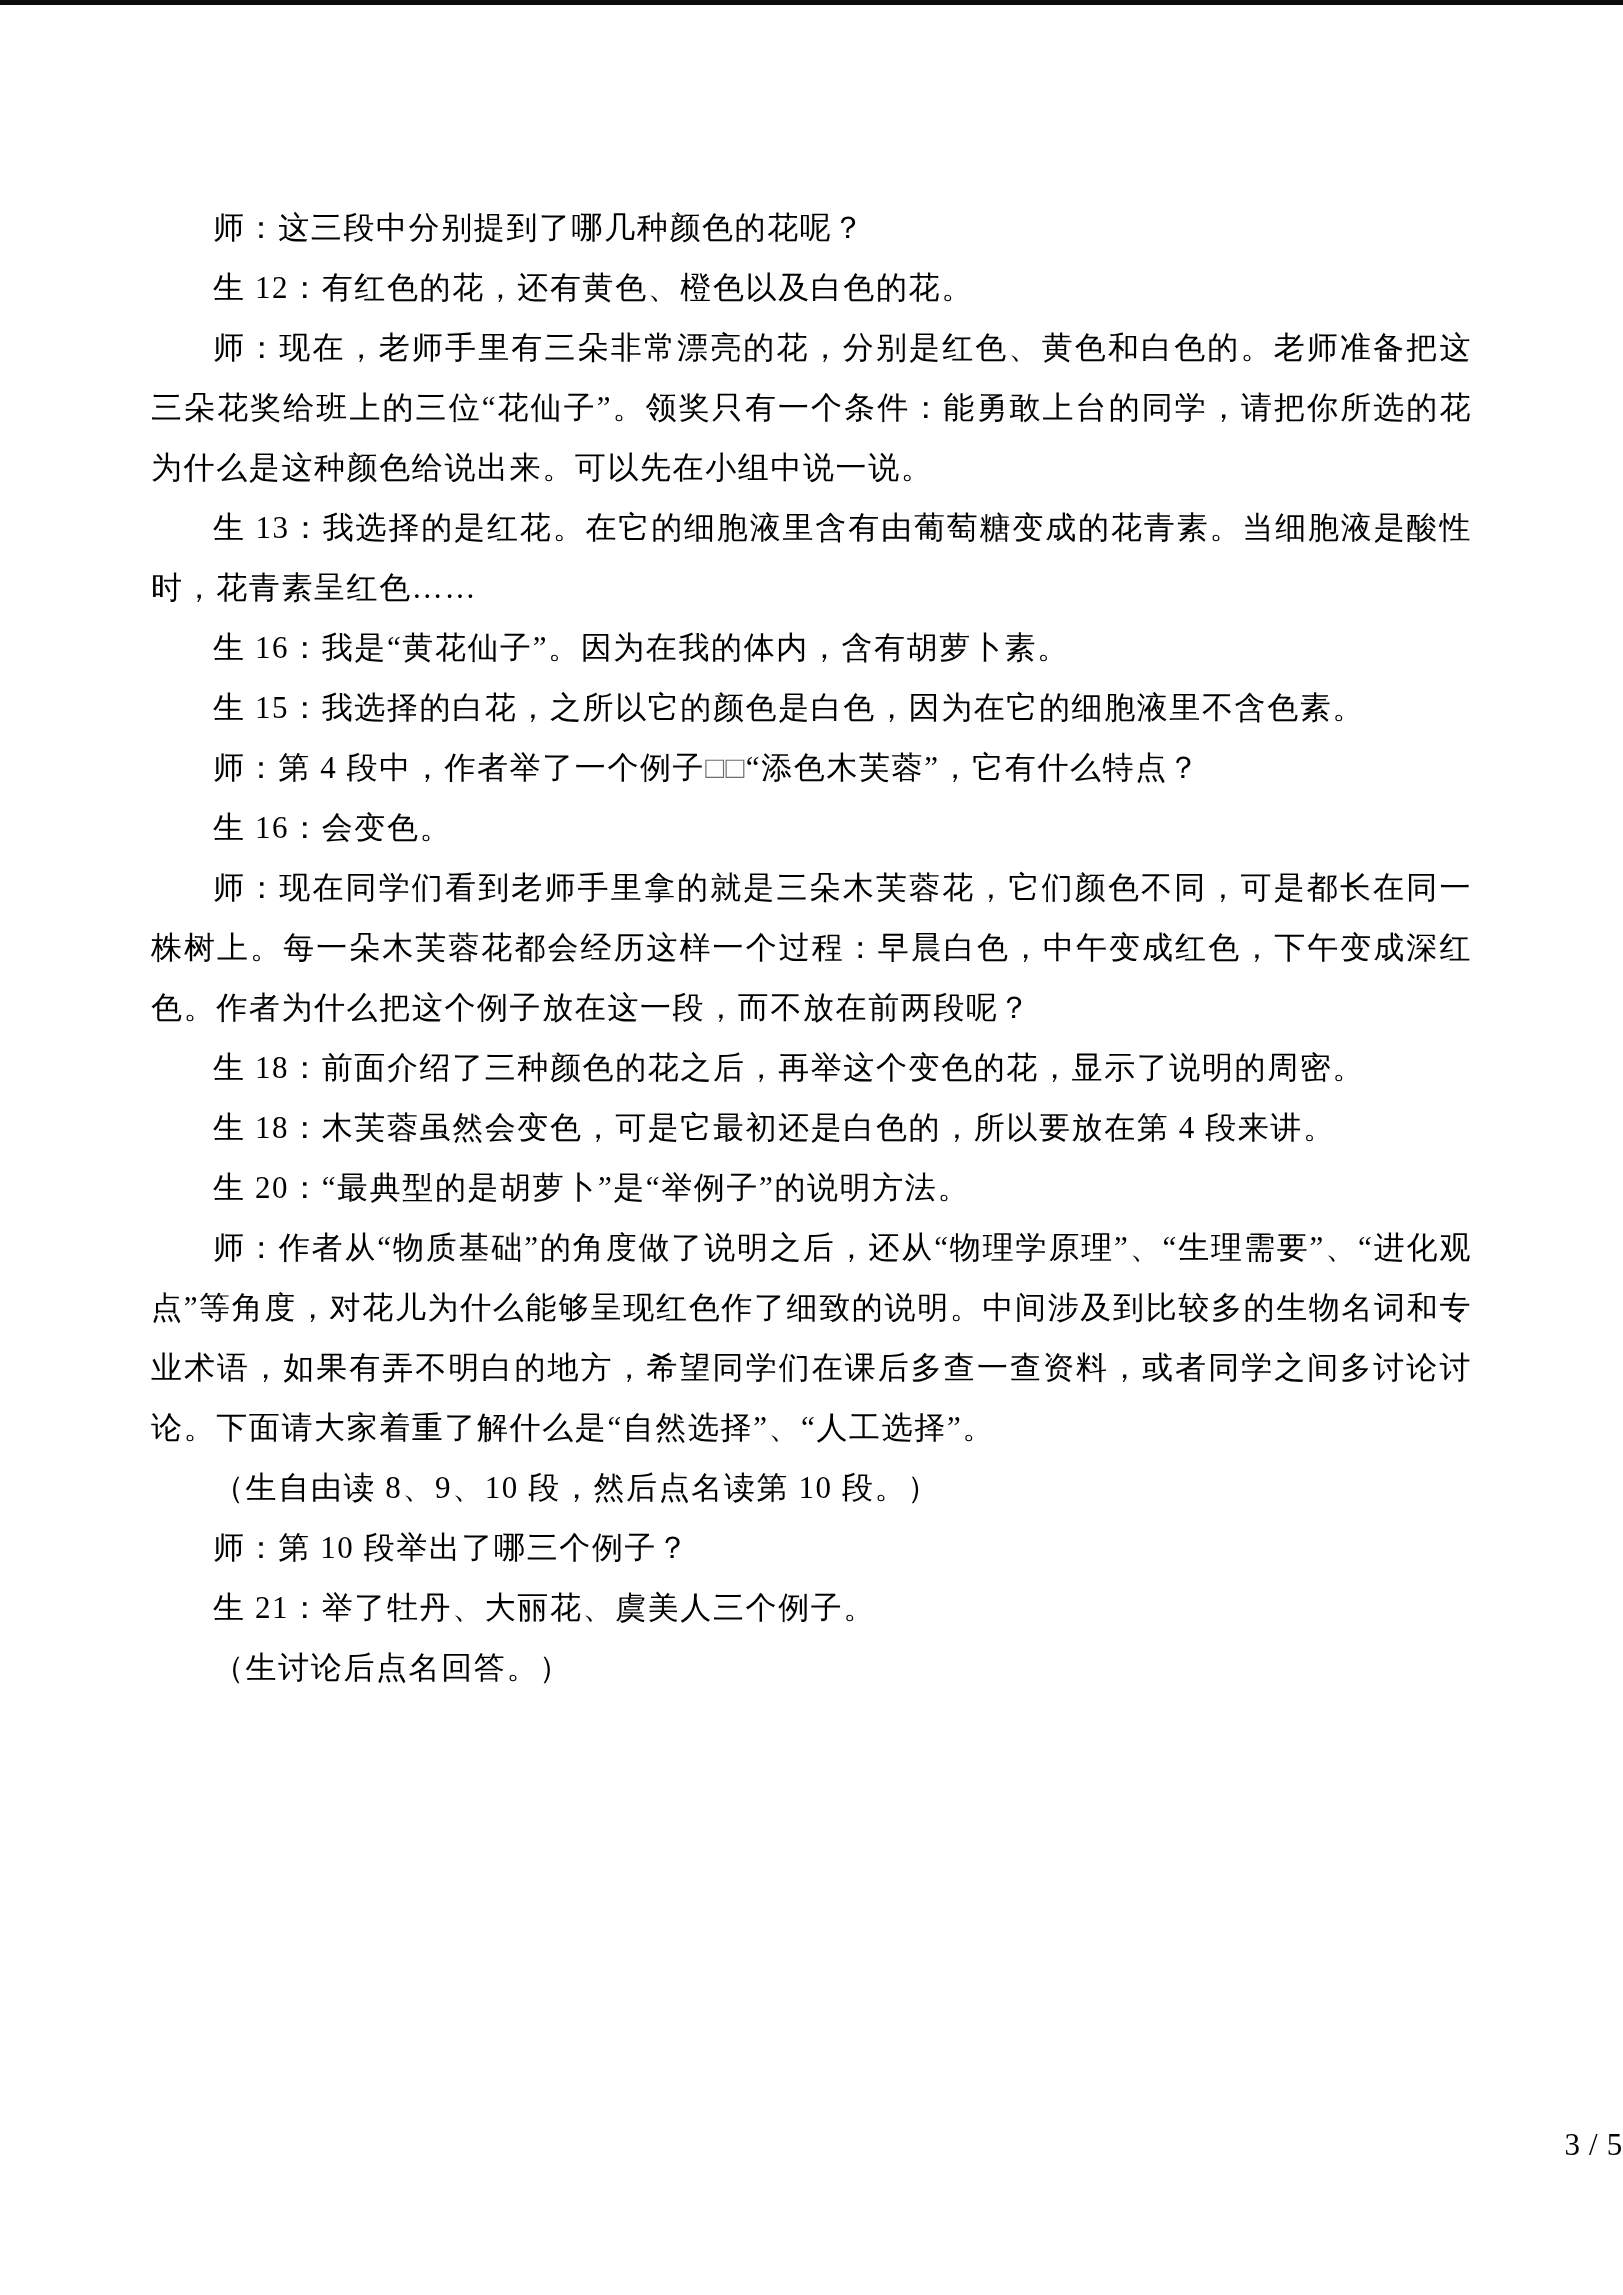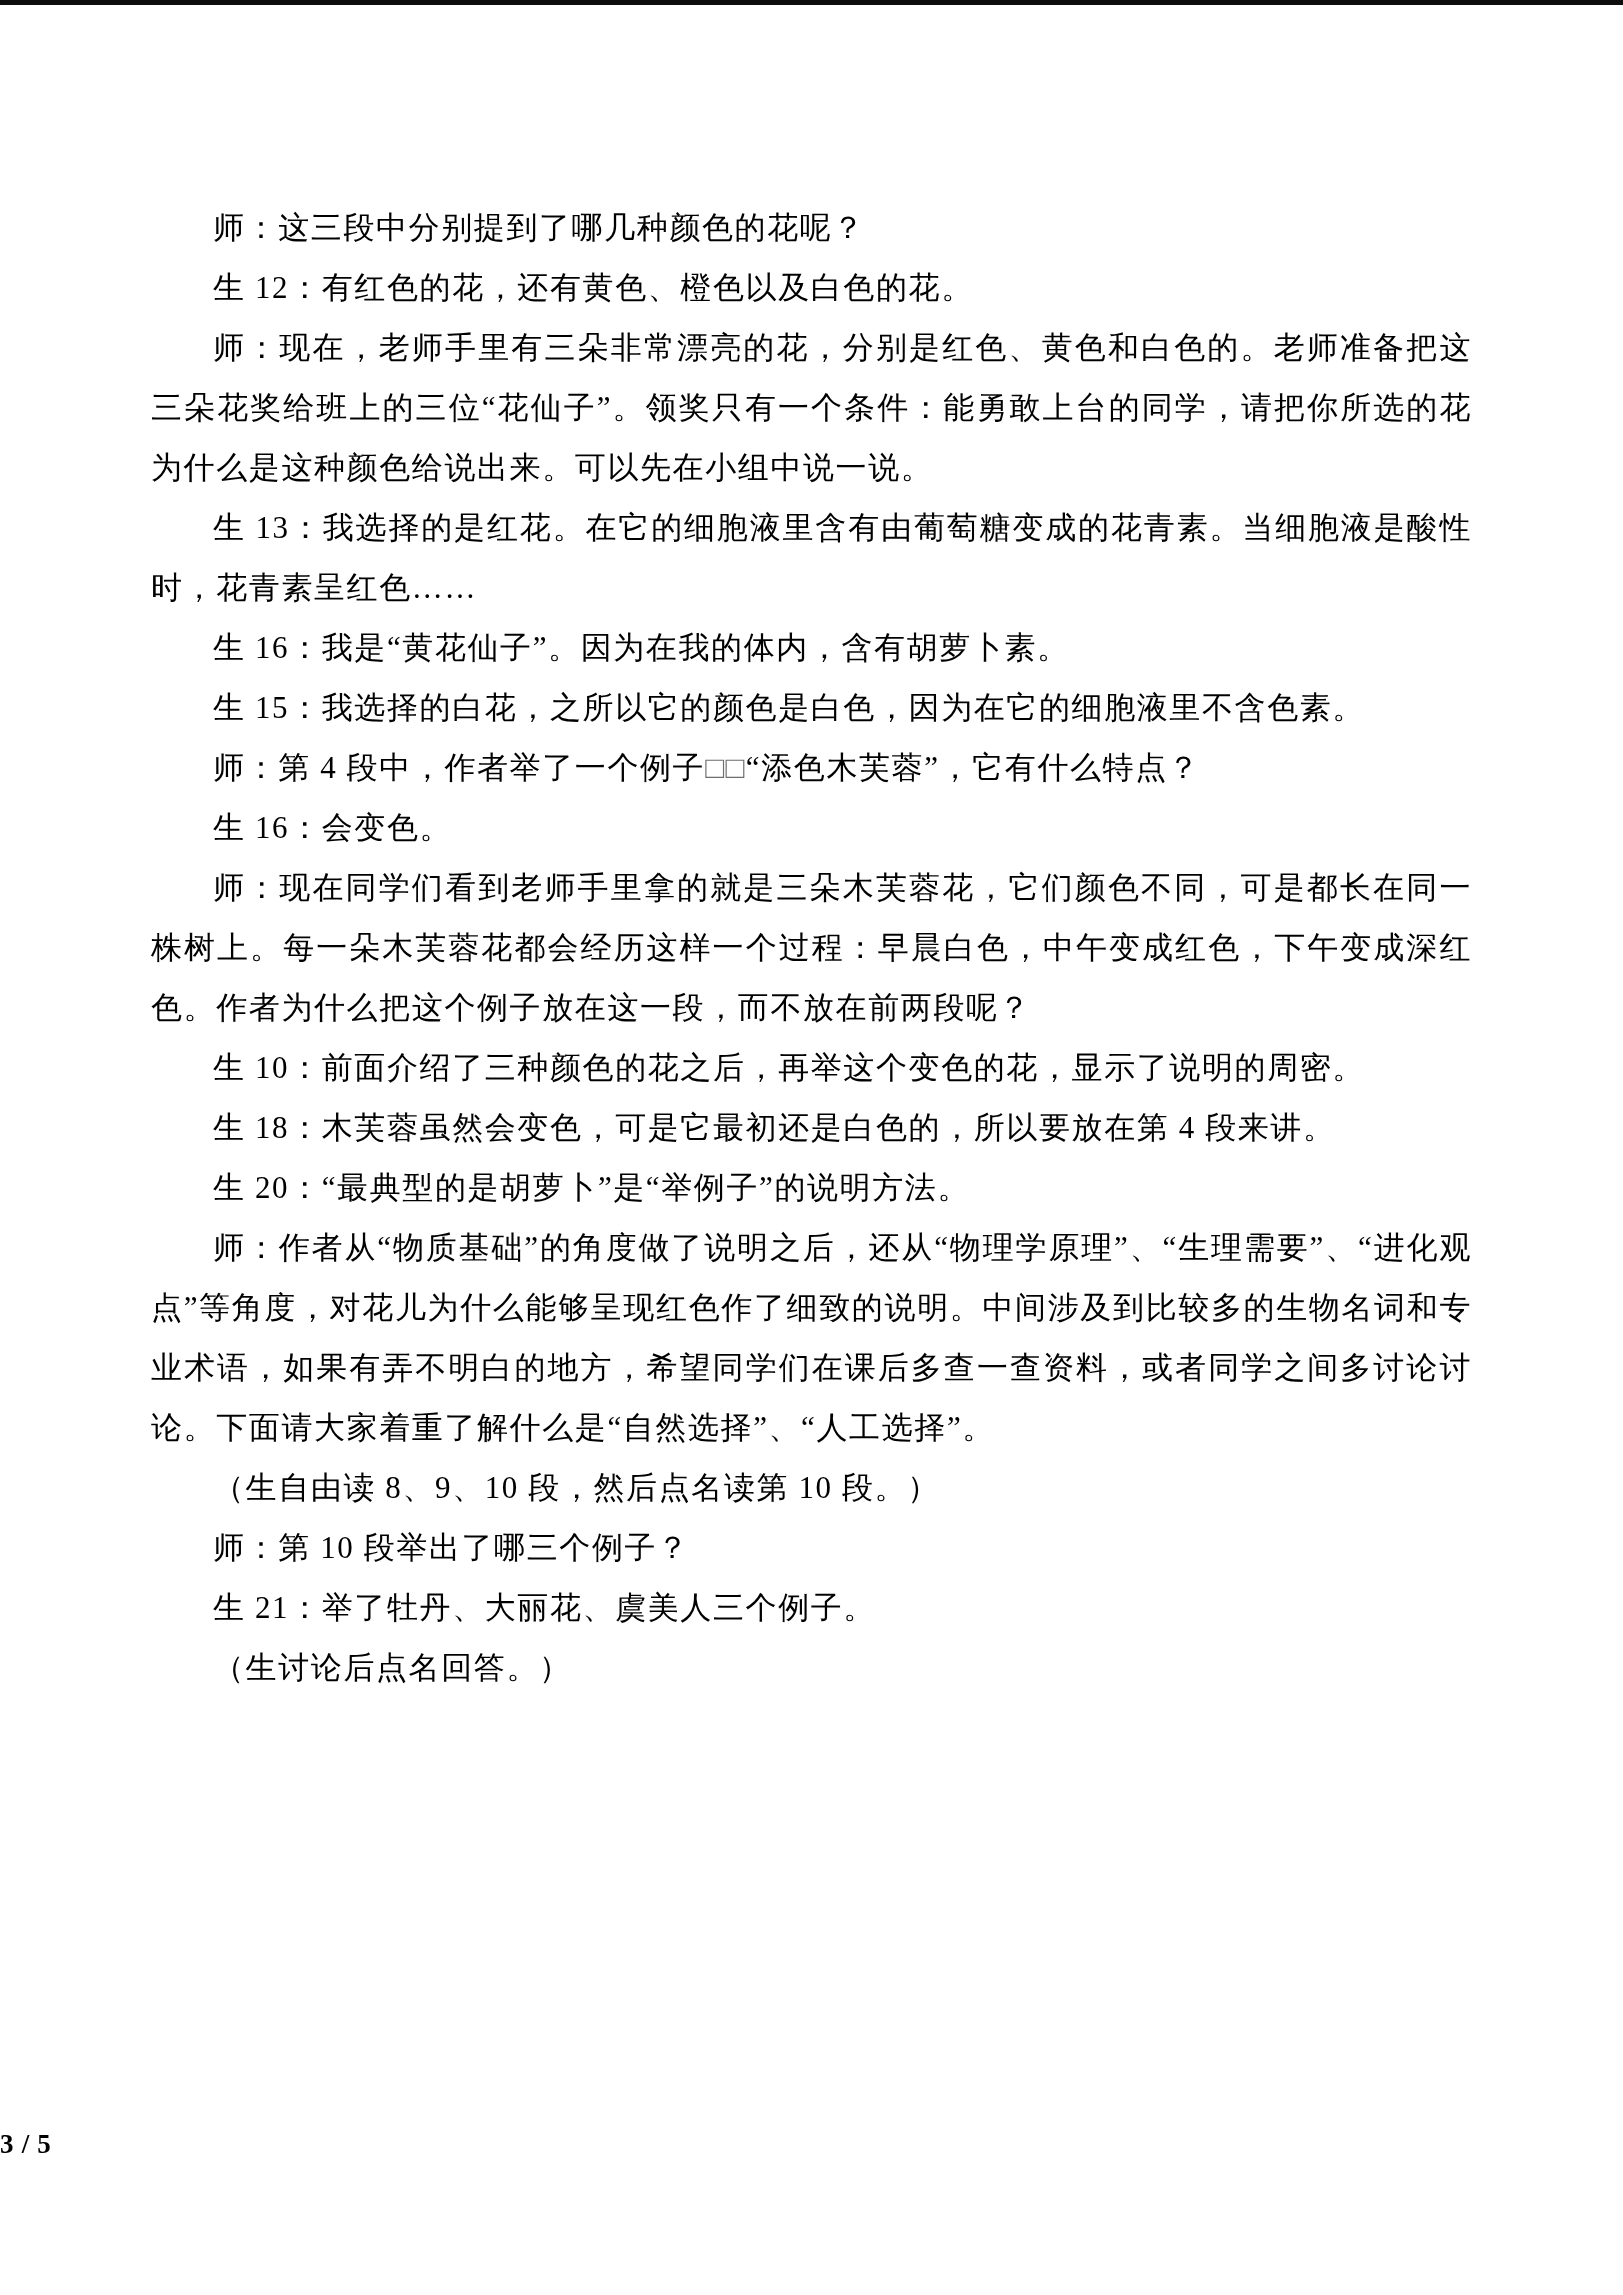--- a/index.html
+++ b/index.html
@@ -48,43 +48,43 @@
     text-indent: 2em;
   }
   .box-glyphs {
     color: #6e6e6e;
   }
   .footer {
     position: absolute;
     top: 2128px;
     left: 0;
     width: 1623px;
-    text-align: left;
-    font-size: 27px;
-    font-weight: 700;
+    text-align: right;
+    font-size: 31px;
+    font-weight: 400;
     line-height: 33px;
     letter-spacing: 0.7px;
   }
 </style>
 </head>
 <body>
 
 <div class="page">
   <div class="top-bar"></div>
   <div class="content" id="content">
       <p class="para"><span>师：这三段中分别提到了哪几种颜色的花呢？</span></p>
       <p class="para"><span>生 12：有红色的花，还有黄色、橙色以及白色的花。</span></p>
       <p class="para"><span>师：现在，老师手里有三朵非常漂亮的花，分别是红色、黄色和白色的。老师准备把这三朵花奖给班上的三位“花仙子”。领奖只有一个条件：能勇敢上台的同学，请把你所选的花为什么是这种颜色给说出来。可以先在小组中说一说。</span></p>
       <p class="para"><span>生 13：我选择的是红花。在它的细胞液里含有由葡萄糖变成的花青素。当细胞液是酸性时，花青素呈红色……</span></p>
       <p class="para"><span>生 16：我是“黄花仙子”。因为在我的体内，含有胡萝卜素。</span></p>
       <p class="para"><span>生 15：我选择的白花，之所以它的颜色是白色，因为在它的细胞液里不含色素。</span></p>
       <p class="para"><span>师：第 4 段中，作者举了一个例子</span><span class="box-glyphs">□□</span><span>“添色木芙蓉”，它有什么特点？</span></p>
       <p class="para"><span>生 16：会变色。</span></p>
       <p class="para"><span>师：现在同学们看到老师手里拿的就是三朵木芙蓉花，它们颜色不同，可是都长在同一株树上。每一朵木芙蓉花都会经历这样一个过程：早晨白色，中午变成红色，下午变成深红色。作者为什么把这个例子放在这一段，而不放在前两段呢？</span></p>
-      <p class="para"><span>生 10：前面介绍了三种颜色的花之后，再举这个变色的花，显示了说明的周密。</span></p>
+      <p class="para"><span>生 18：前面介绍了三种颜色的花之后，再举这个变色的花，显示了说明的周密。</span></p>
       <p class="para"><span>生 18：木芙蓉虽然会变色，可是它最初还是白色的，所以要放在第 4 段来讲。</span></p>
       <p class="para"><span>生 20：“最典型的是胡萝卜”是“举例子”的说明方法。</span></p>
       <p class="para"><span>师：作者从“物质基础”的角度做了说明之后，还从“物理学原理”、“生理需要”、“进化观点”等角度，对花儿为什么能够呈现红色作了细致的说明。中间涉及到比较多的生物名词和专业术语，如果有弄不明白的地方，希望同学们在课后多查一查资料，或者同学之间多讨论讨论。下面请大家着重了解什么是“自然选择”、“人工选择”。</span></p>
       <p class="para"><span>（生自由读 8、9、10 段，然后点名读第 10 段。）</span></p>
       <p class="para"><span>师：第 10 段举出了哪三个例子？</span></p>
       <p class="para"><span>生 21：举了牡丹、大丽花、虞美人三个例子。</span></p>
       <p class="para"><span>（生讨论后点名回答。）</span></p>
     </div>
   <div class="footer">
     <span>3 / 5</span>

